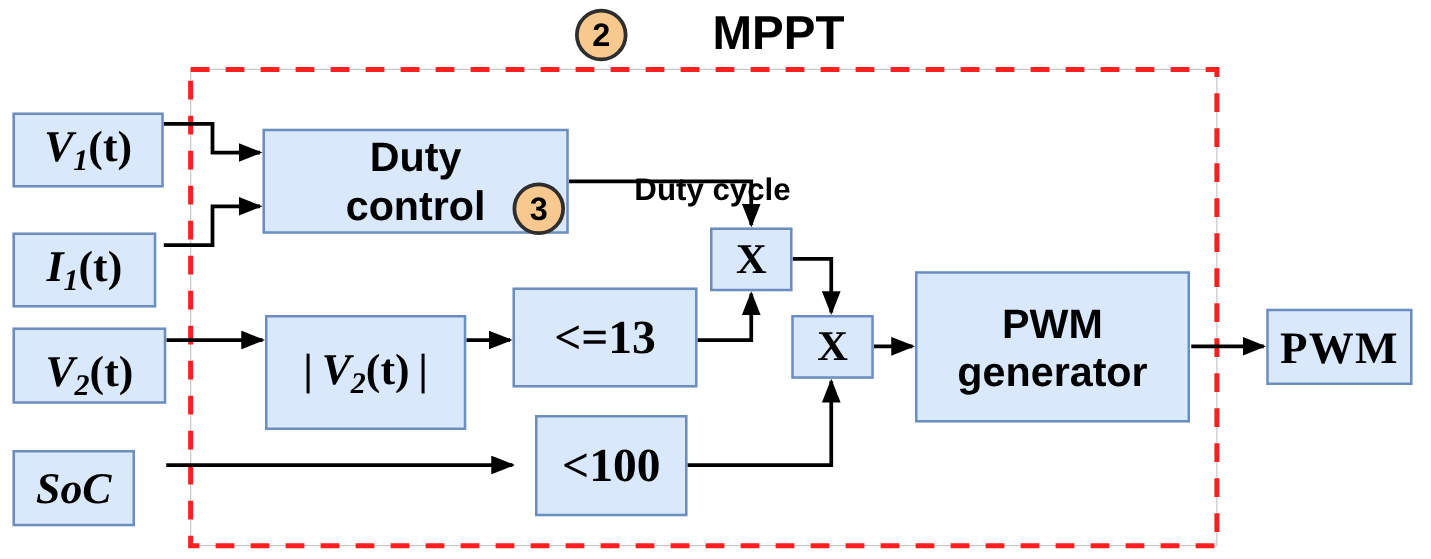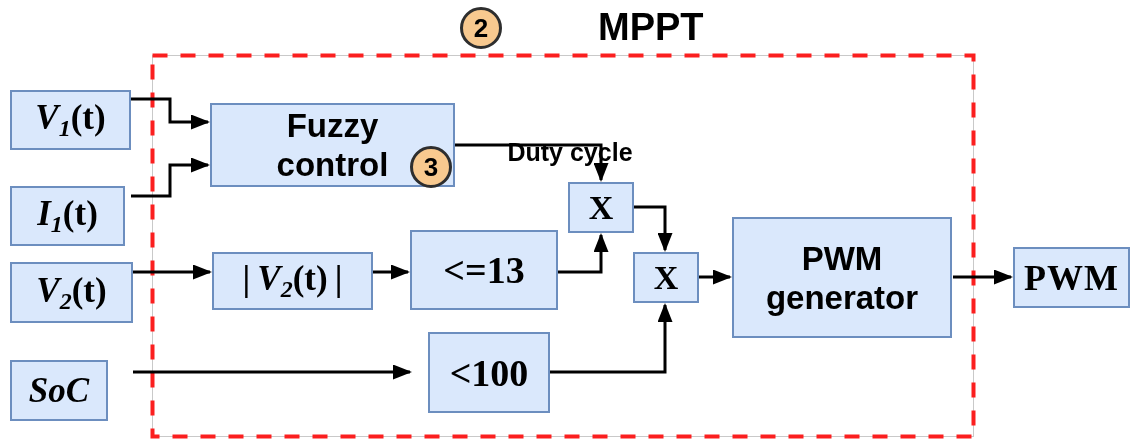--- a/index.html
+++ b/index.html
@@ -51,21 +51,20 @@
     border:3px solid var(--badge-border);
     display:flex;align-items:center;justify-content:center;
     font-family:"Liberation Sans",sans-serif;font-weight:bold;
     font-size:26px;color:#000;
   }
   .title-label{
     position:absolute;left:570px;top:6px;height:42px;
     display:flex;align-items:center;
     font-size:38px;font-weight:bold;color:#000;
     font-family:"Liberation Sans",sans-serif;
-    margin-left:28px;
   }
   .duty-label{
     position:absolute;left:455px;top:108px;width:230px;
     text-align:center;font-size:25px;font-weight:bold;color:#000;
     font-family:"Liberation Sans",sans-serif;
     margin-top:30px;
   }
 </style>
 </head>
 <body>
@@ -103,43 +102,43 @@
   </div>
 
   <div class="block serif io-text" style="left:10px;top:70px;width:121px;height:60px;">
     <span><span class="base">V</span><span class="sub">1</span><span class="suffix">(t)</span></span>
   </div>
 
   <div class="block serif io-text" style="left:10px;top:166px;width:115px;height:60px;">
     <span><span class="base">I</span><span class="sub">1</span><span class="suffix">(t)</span></span>
   </div>
 
-  <div class="block serif io-text" style="left:10px;top:242px;width:123px;height:61px;">
+  <div class="block serif io-text" style="left:10px;top:242px;width:123px;height:61px;align-items:flex-end;">
     <span><span class="base">V</span><span class="sub">2</span><span class="suffix">(t)</span></span>
   </div>
 
   <div class="block serif io-text" style="left:10px;top:340px;width:98px;height:61px;font-style:italic;">
     <span>SoC</span>
   </div>
 
   <div class="block sans two-line" style="left:210px;top:103px;width:245px;height:84px;">
     <div>
-      <div>Fuzzy</div>
+      <div>Duty</div>
       <div style="">control</div>
     </div>
   </div>
   <div class="badge" style="left:410px;top:146px;">
     <span>3</span>
   </div>
 
   <div class="duty-label">
     <span>Duty cycle</span>
   </div>
 
-  <div class="block serif io-text" style="left:212px;top:232px;width:161px;height:58px;">
+  <div class="block serif io-text" style="left:212px;top:232px;width:161px;height:92px;">
     <span><span class="bar">|</span><span class="base">V</span><span class="sub">2</span><span class="suffix">(t)</span><span class="bar">|</span></span>
   </div>
 
   <div class="block serif cmp-text" style="left:410px;top:230px;width:148px;height:80px;">
     <span>&lt;=13</span>
   </div>
 
   <div class="block serif cmp-text" style="left:428px;top:332px;width:122px;height:81px;">
     <span>&lt;100</span>
   </div>

